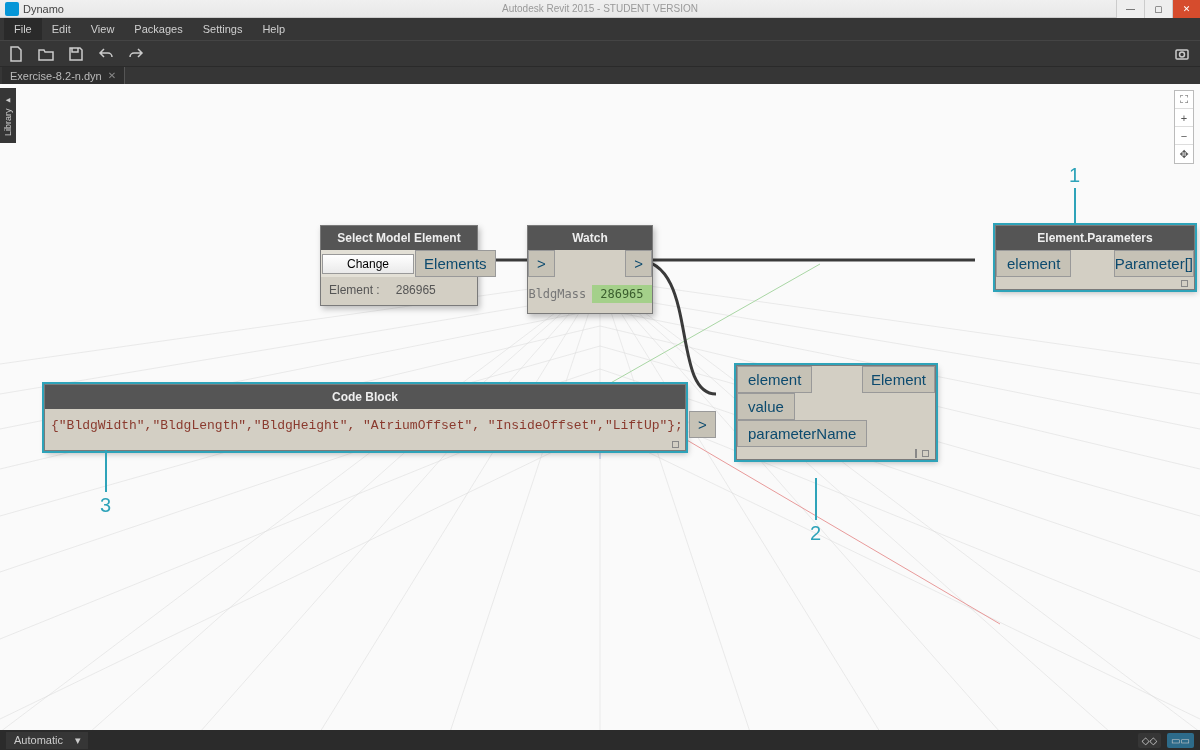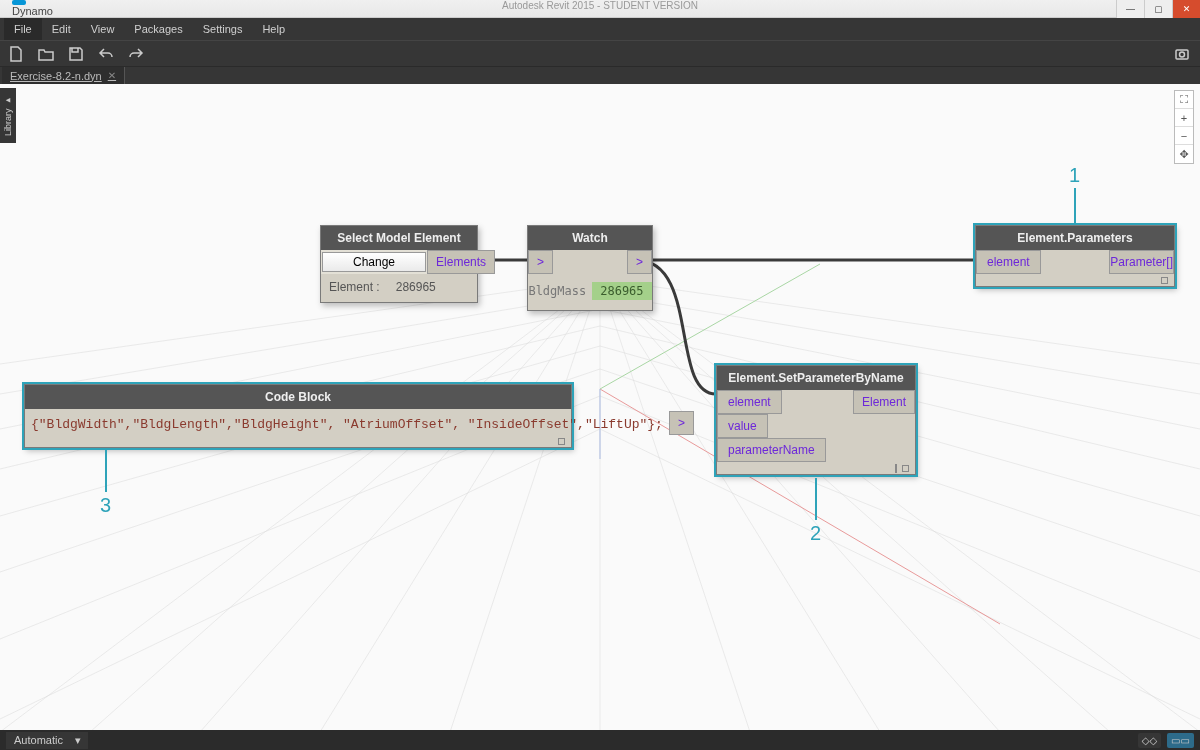--- a/index.html
+++ b/index.html
@@ -1,63 +1,63 @@
 <!DOCTYPE html>
 <html><head>
 <meta charset="utf-8">
 <style>
   * { box-sizing: border-box; margin: 0; padding: 0; }
   body { font-family: "Segoe UI", Arial, sans-serif; font-size: 12px; background: #fff; overflow: hidden; width: 1200px; height: 750px; position: relative; }
 
   
-  .titlebar { height: 18px; background: linear-gradient(#f0f0f0,#e8e8e8); display:flex; align-items:flex-start; padding:0 12px; font-size:11px; color:#444; border-bottom:1px solid #ccc; position:relative;flex-direction:column; }
+  .titlebar { height: 18px; background: linear-gradient(#f0f0f0,#e8e8e8); display:flex; align-items:center; padding:0 5px; font-size:11px; color:#444; border-bottom:1px solid #ccc; position:relative; }
   .titlebar .app-icon { width:14px; height:14px; background:#0696d7; margin-right:4px; border-radius:2px; }
   .titlebar .center { position:absolute; left:50%; transform:translateX(-50%); color:#999; font-size:10px; }
   .titlebar .winbtns { position:absolute; right:0; top:0; display:flex; height:18px; }
   .titlebar .winbtn { width:28px; height:18px; display:flex; align-items:center; justify-content:center; font-size:9px; color:#333; border-left:1px solid #ccc; background:#eee; }
   .titlebar .winbtn.close { background:#d64c2d; color:#fff; }
 
   
   .menubar { height:22px; background:#363636; display:flex; align-items:center; padding:0 4px; color:#d0d0d0; font-size:11px; }
   .menubar .item { padding:0 10px; height:22px; display:flex; align-items:center; cursor:pointer; }
   .menubar .item.sel { background:#2a2a2a; }
 
   
   .toolbar { height:26px; background:#363636; display:flex; align-items:center; padding:0 8px; gap:14px; color:#d0d0d0; border-top:1px solid #444; position:relative; }
   .toolbar .tbtn { width:16px; height:16px; display:flex; align-items:center; justify-content:center; cursor:pointer; }
   .toolbar svg { width:16px; height:16px; stroke:#ccc; fill:none; stroke-width:1.5; }
   .toolbar .camera { position:absolute; right:10px; }
 
   
-  .tabstrip { height:18px; background:#363636; display:flex; align-items:center; padding:0 2px; color:#bbb; font-size:11px; border-top:1px solid #2a2a2a;text-decoration:underline; }
+  .tabstrip { height:18px; background:#363636; display:flex; align-items:center; padding:0 2px; color:#bbb; font-size:11px; border-top:1px solid #2a2a2a; }
   .tabstrip .tab { padding:0 8px; height:18px; display:flex; align-items:center; gap:6px; border-right:1px solid #555; background:#2e2e2e; }
   .tabstrip .tab .x { color:#888; font-size:10px; }
 
   
   .canvas { position:relative; width:1200px; height:648px; background:#fafafa; overflow:hidden; }
   .grid { position:absolute; inset:0; }
 
   
   .libtab { position:absolute; left:0; top:4px; width:16px; height:55px; background:#363636; color:#ccc; font-size:9px; display:flex; align-items:center; justify-content:center; writing-mode:vertical-rl; transform:rotate(180deg); }
 
   
   .zoomctrl { position:absolute; right:6px; top:6px; display:flex; flex-direction:column; gap:0; border:1px solid #bbb; background:#fff; }
   .zoomctrl .zbtn { width:18px; height:18px; display:flex; align-items:center; justify-content:center; font-size:11px; color:#555; border-bottom:1px solid #ddd; cursor:pointer; }
   .zoomctrl .zbtn:last-child { border-bottom:none; }
 
   
   .node { position:absolute; background:#d3cfc4; border:1px solid #7a7a7a; box-shadow: 2px 3px 6px rgba(0,0,0,0.25); }
-  .node.selected { outline:2px solid #2ea3b9; outline-offset:0px; }
+  .node.selected { outline:2px solid #2ea3b9; outline-offset:0px;margin-left:20px; }
   .node .header { background:#555; color:#eee; text-align:center; font-size:12px; font-weight:600; padding:5px 6px; }
   .node .body { padding:0; }
   .node .row { display:flex; align-items:center; font-size:12px; }
   .node .footer { height:12px; position:relative; }
   .node .footer .sq { position:absolute; right:6px; bottom:2px; width:7px; height:7px; border:1px solid #888; }
-  .port { font-size:12px; color:#6d28d9; }
-  .btn { background:linear-gradient(#fff,#eaeaea); border:1px solid #999; padding:2px 30px; font-size:12px; cursor:pointer; }
+  .port { font-size:15px; color:#0c4a6e; }
+  .btn { background:linear-gradient(#fff,#eaeaea); border:1px solid #999; padding:2px 24px; font-size:12px; cursor:pointer; }
 
   .outport, .inport { background:#c6c2b6; border:1px solid #999; }
 
   
   .pill { background:#a4d08a; color:#3a5d2d; padding:2px 8px; font-family:Consolas,monospace; }
 
   
   .code { font-family:Consolas,"Courier New",monospace; color:#8a3a2e; font-size:13px; padding:4px 6px 0 6px; white-space:nowrap; }
 
   
@@ -224,39 +224,38 @@
       <div class="inport port" style="padding:4px 10px;">element</div>
       <div style="flex:1;"></div>
       <div class="outport port" style="padding:4px 0;">Parameter[]</div>
     </div>
     <div class="footer">
         <div class="sq"></div>
       </div>
   </div>
 
   <div class="node selected" style="left:716px; top:281px; width:200px;">
-    <div class="header">Element.SetParameterByName</div>
     <div class="row">
       <div class="inport port" style="padding:4px 10px;">element</div>
       <div style="flex:1;"></div>
       <div class="outport port" style="padding:4px 8px;">Element</div>
     </div>
     <div class="row">
       <div class="inport port" style="padding:4px 10px;">value</div>
     </div>
     <div class="row">
       <div class="inport port" style="padding:4px 10px;">parameterName</div>
     </div>
     <div class="footer">
         <div class="sq"></div>
         <div style="position:absolute; right:18px; bottom:1px; width:2px; height:9px; background:#888;"></div>
       </div>
   </div>
 
-  <div class="node selected" style="left:24px; top:300px; width:548px;">
+  <div class="node selected" style="left:24px; top:300px; width:642px;">
     <div class="header">Code Block</div>
     <div class="row">
       <div class="code" style="flex:1;">{"BldgWidth","BldgLength","BldgHeight", "AtriumOffset", "InsideOffset","LiftUp"};</div>
       <div class="outport port" style="padding:4px 8px; align-self:flex-start; margin-top:2px;">&gt;</div>
     </div>
     <div class="footer">
         <div class="sq"></div>
       </div>
   </div>
 

